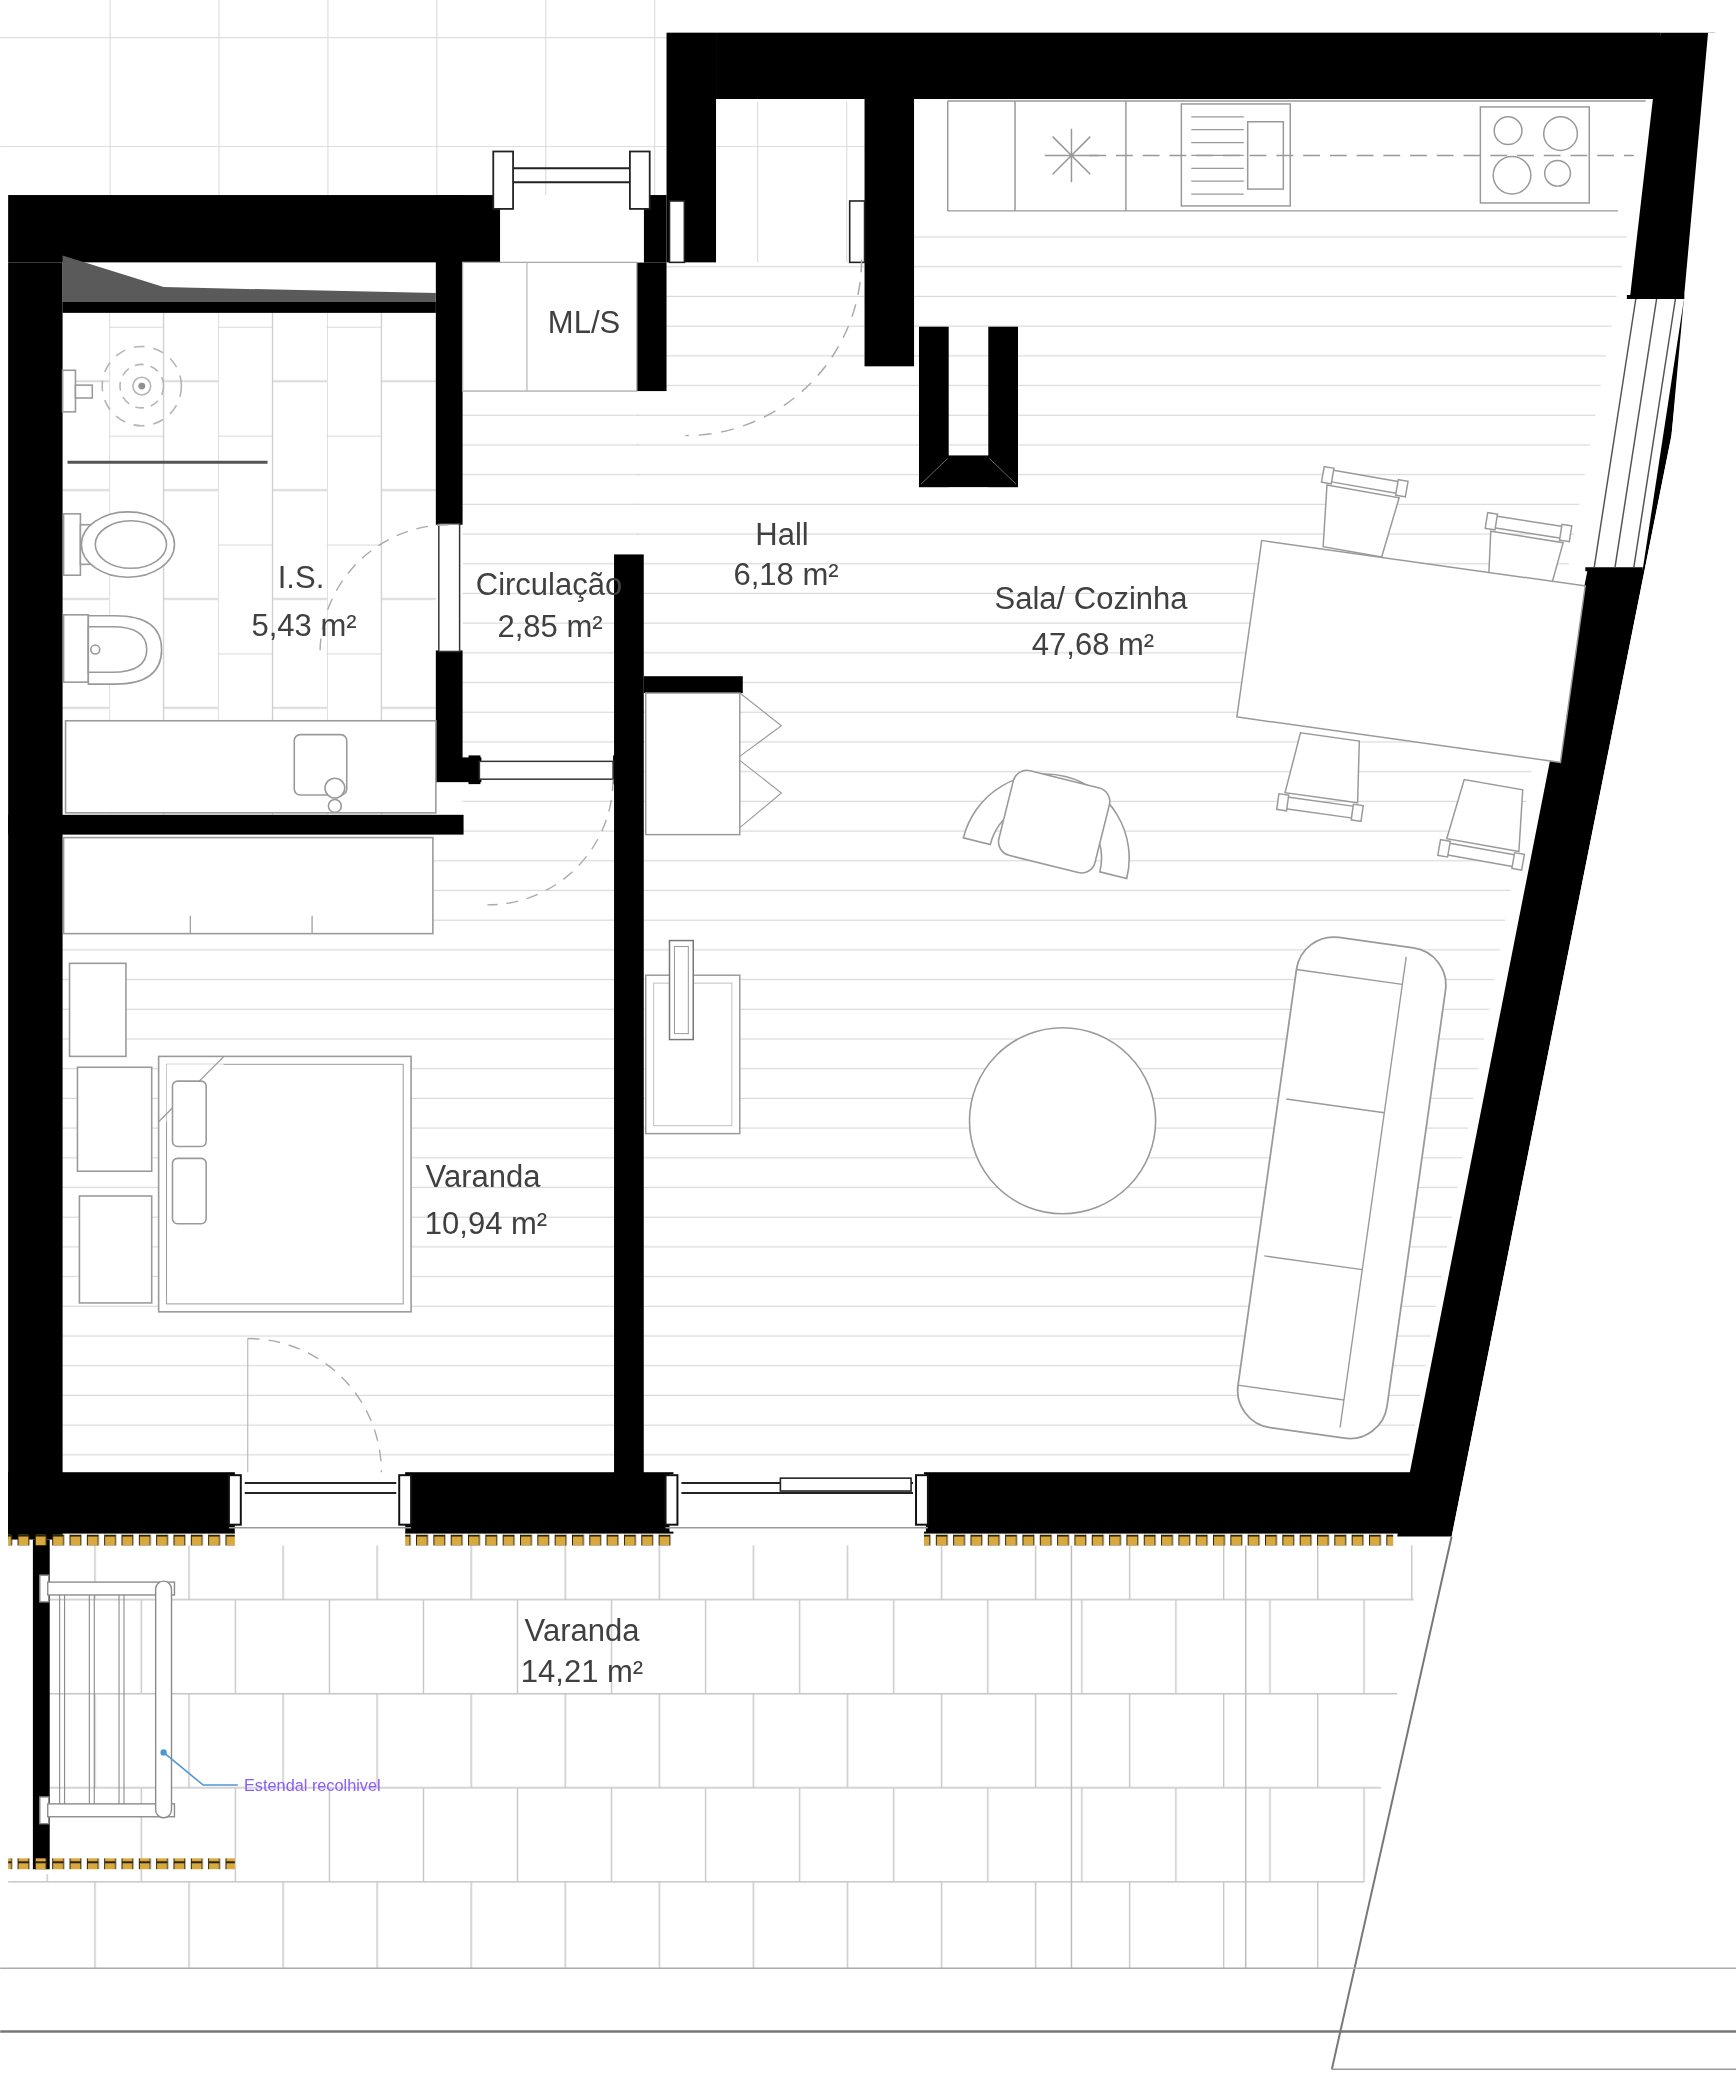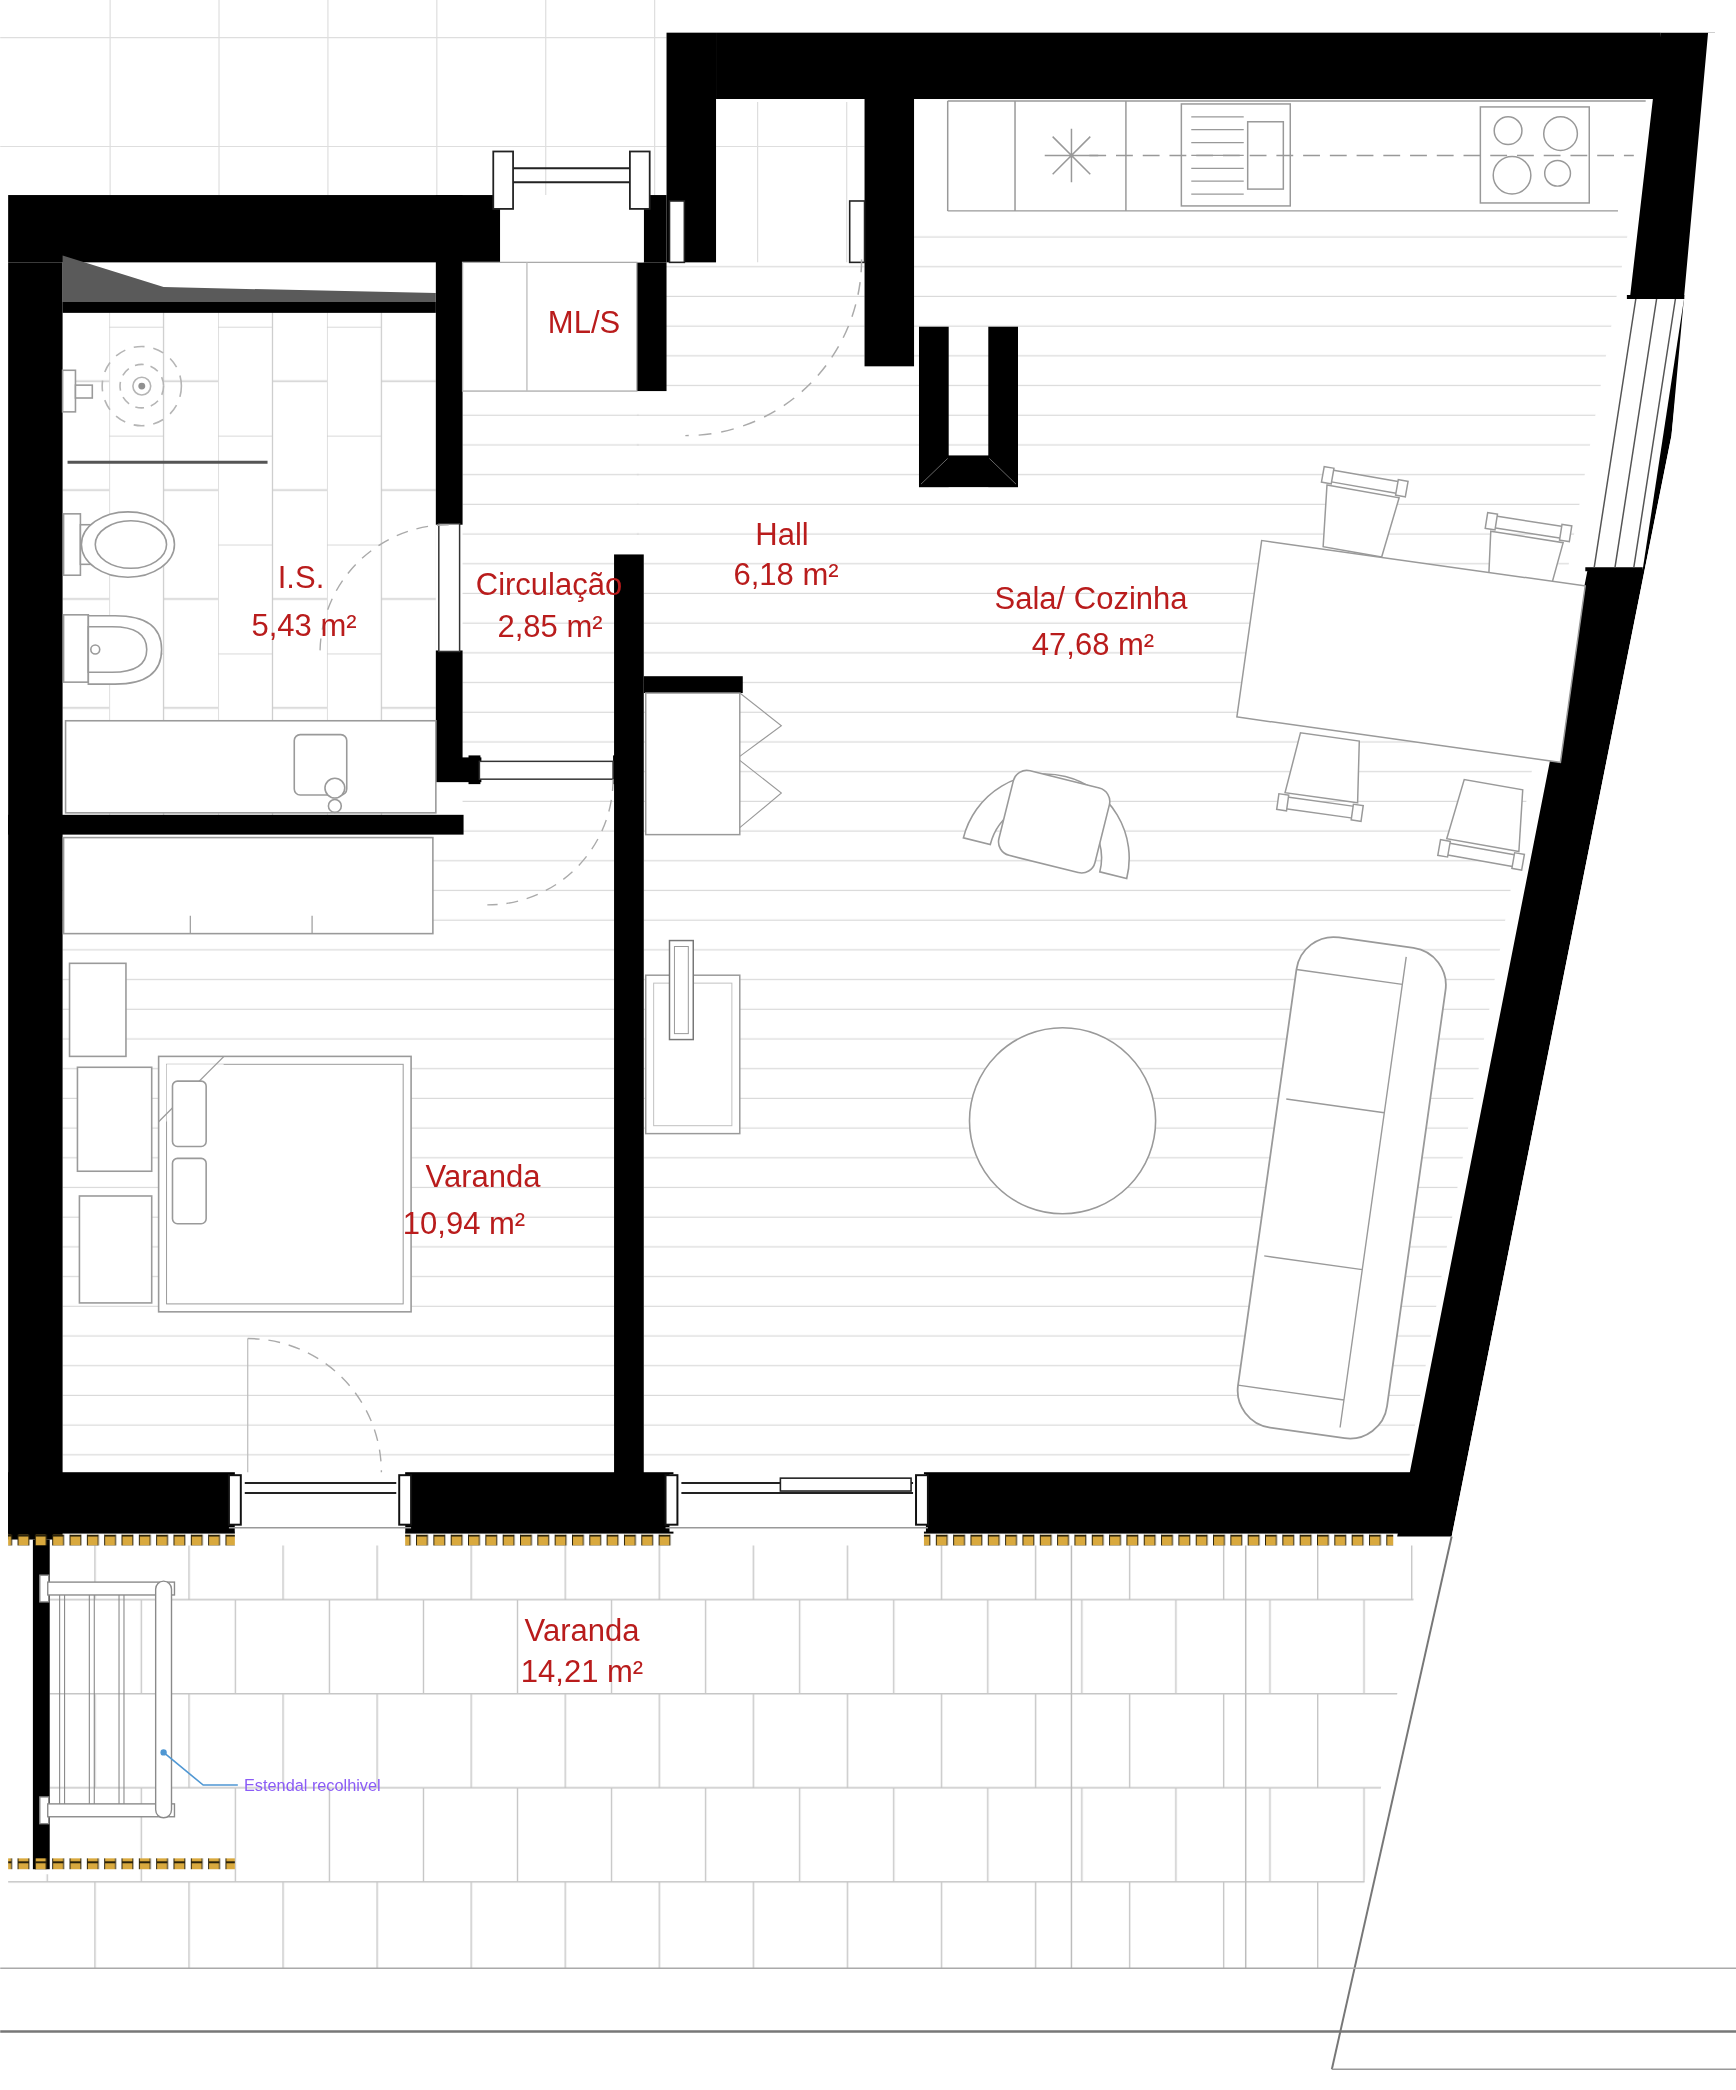--- a/index.html
+++ b/index.html
@@ -1,19 +1,19 @@
 <!DOCTYPE html>
 <html><head>
 <meta charset="utf-8">
 <style>
   html,body{margin:0;padding:0;background:#fff;}
   #plan{position:relative;width:1737px;height:2091px;background:#ffffff;overflow:hidden;
         font-family:"Liberation Sans",sans-serif;}
   #plan svg{position:absolute;left:0;top:0;}
-  .lbl{position:absolute;transform:translate(-50%,-50%);font-size:31px;color:#b91c1c;
+  .lbl{position:absolute;transform:translate(-50%,-50%);font-size:31px;color:#404040;
        white-space:nowrap;line-height:1;}
   .lbl-note{position:absolute;transform:translate(0,-50%);font-size:16.3px;color:#8b5cf6;
        white-space:nowrap;line-height:1;}
 </style>
 </head>
 <body>
 
 <div id="plan">
 <svg width="1737" height="2091" viewBox="0 0 1754 2112">
   <defs>
@@ -271,18 +271,18 @@
 <div class="lbl" style="left:584px;top:322px">ML/S</div>
 <div class="lbl" style="left:301px;top:577px">I.S.</div>
 <div class="lbl" style="left:304px;top:625px">5,43 m²</div>
 <div class="lbl" style="left:549px;top:584px">Circulação</div>
 <div class="lbl" style="left:550px;top:626px">2,85 m²</div>
 <div class="lbl" style="left:782px;top:534px">Hall</div>
 <div class="lbl" style="left:786px;top:574px">6,18 m²</div>
 <div class="lbl" style="left:1091px;top:598px">Sala/ Cozinha</div>
 <div class="lbl" style="left:1093px;top:644px">47,68 m²</div>
 <div class="lbl" style="left:483px;top:1176px">Varanda</div>
-<div class="lbl" style="left:464px;top:1223px">10,94 m²</div>
+<div class="lbl" style="left:486px;top:1223px">10,94 m²</div>
 <div class="lbl" style="left:582px;top:1630px">Varanda</div>
 <div class="lbl" style="left:582px;top:1671px">14,21 m²</div>
 <div class="lbl-note" style="left:244px;top:1785px">Estendal recolhivel</div>
 </div>
 
 
 </body></html>

